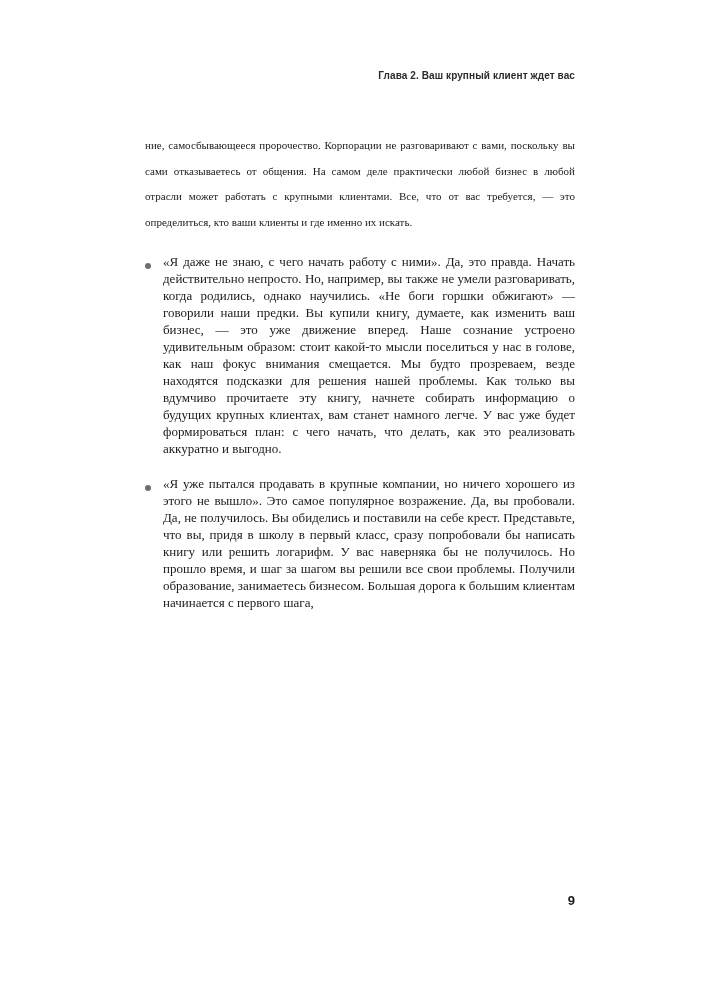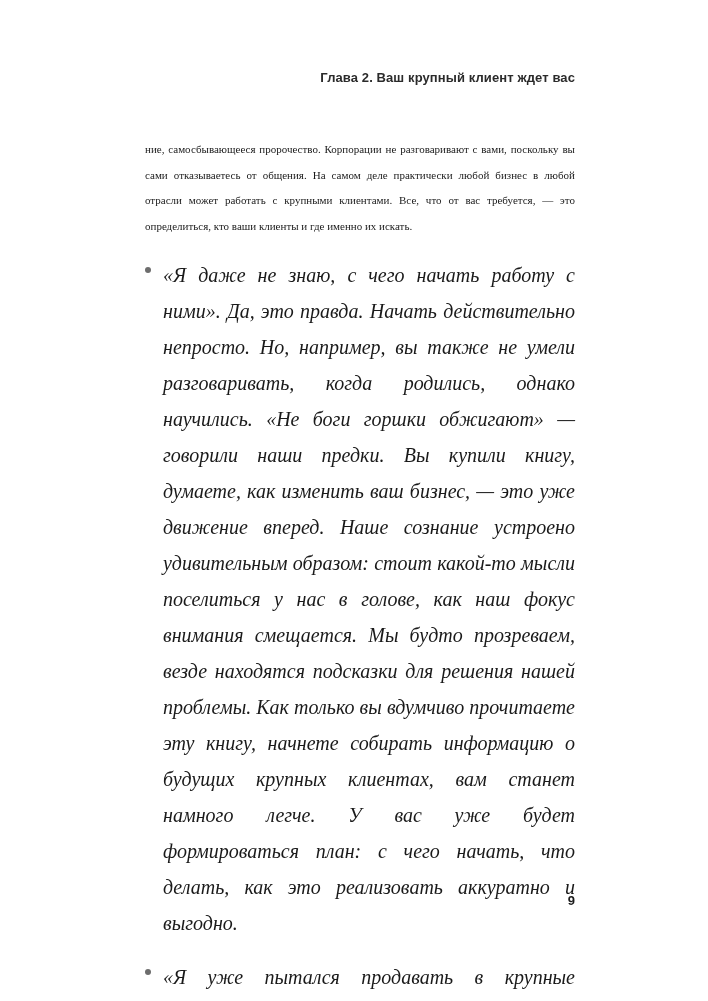--- a/index.html
+++ b/index.html
@@ -18,21 +18,21 @@
     color: #1a1a1a;
   }
   .page-inner {
     position: absolute;
     left: 145px;
     top: 70px;
     width: 430px;
   }
   .running-head {
     font-family: "Liberation Sans", sans-serif;
-    font-size: 13px;
+    font-size: 10px;
     font-weight: bold;
     color: #2b2b2b;
     text-align: right;
     letter-spacing: 0.1px;
     margin: 0 0 52px 0;
     white-space: nowrap;
   }
   p.body-text {
     font-size: 11px;
     line-height: 25.6px;
@@ -52,26 +52,25 @@
   .bullet-dot {
     position: absolute;
     left: 0;
     top: 10px;
     width: 6px;
     height: 6px;
     border-radius: 50%;
     background: #6d6d6d;
   }
   .bullet-item p {
-    font-size: 20px;
-    line-height: 36px;
+    font-size: 13px;
+    line-height: 17px;
     text-align: justify;
     text-justify: inter-word;
     margin: 0;
-    font-style: italic;
   }
   .folio {
     position: absolute;
     right: 0;
     bottom: 0;
     font-family: "Liberation Sans", sans-serif;
     font-size: 13px;
     font-weight: bold;
     color: #1a1a1a;
   }

